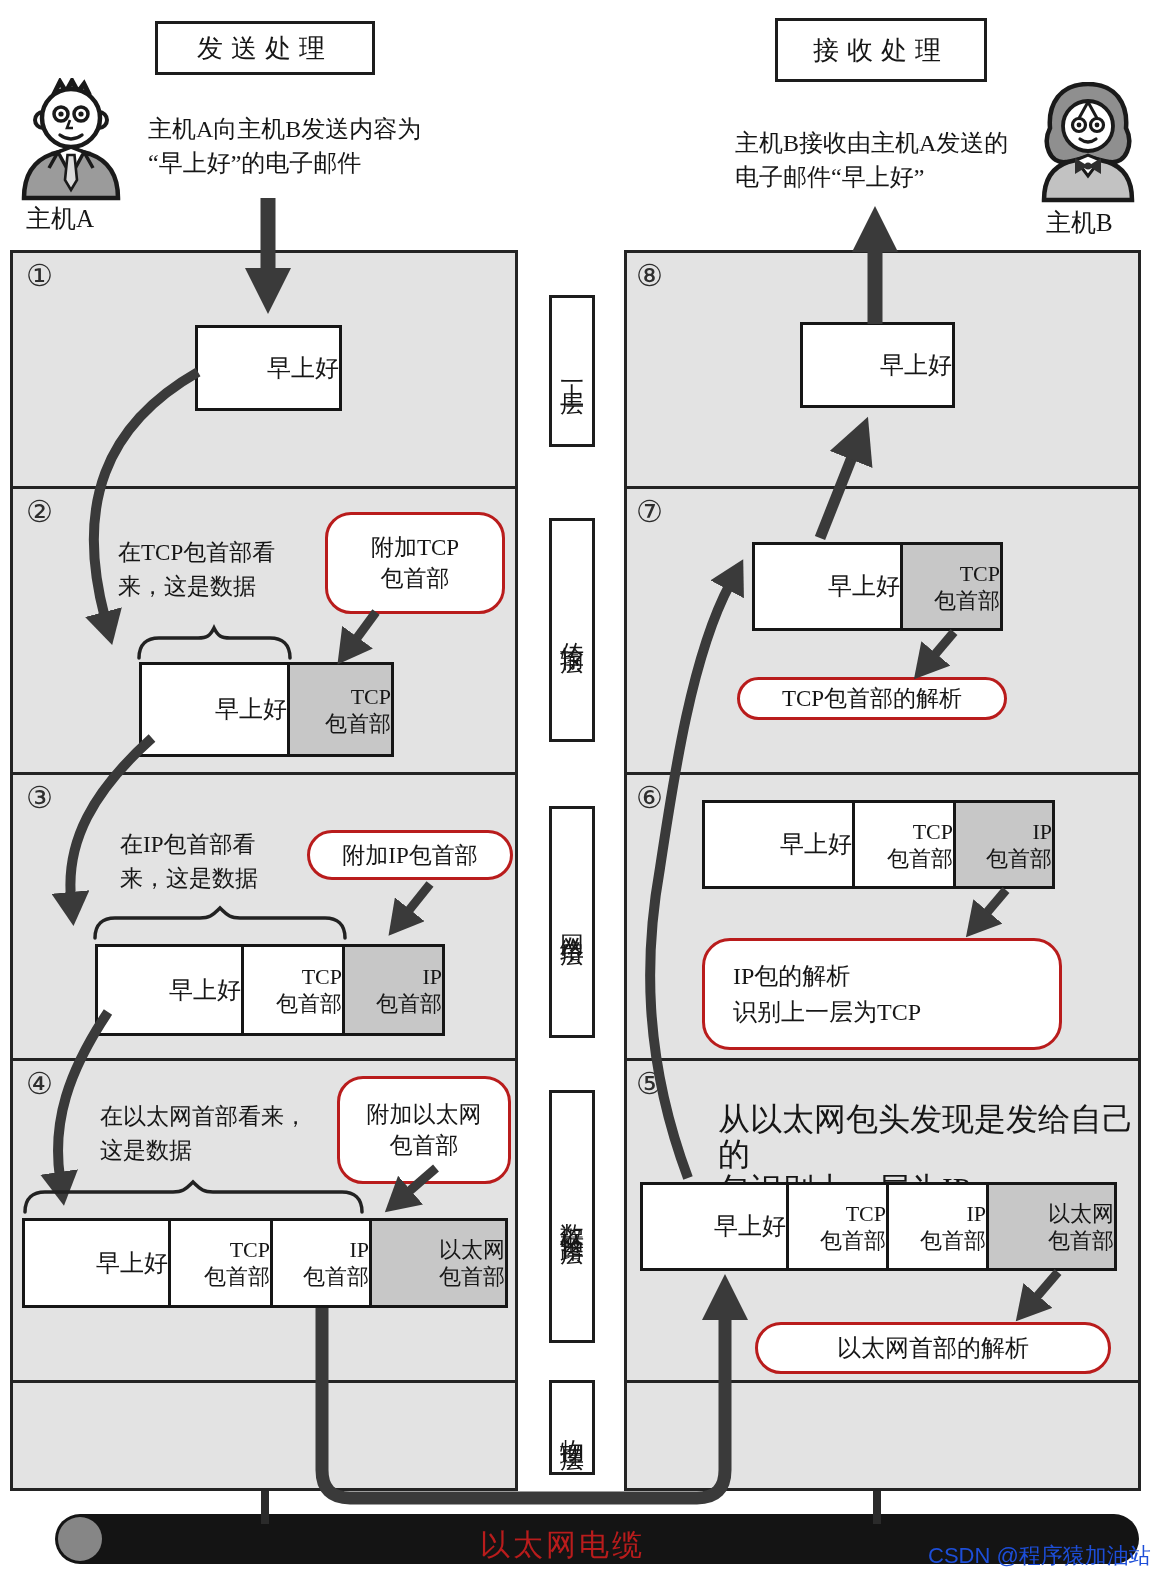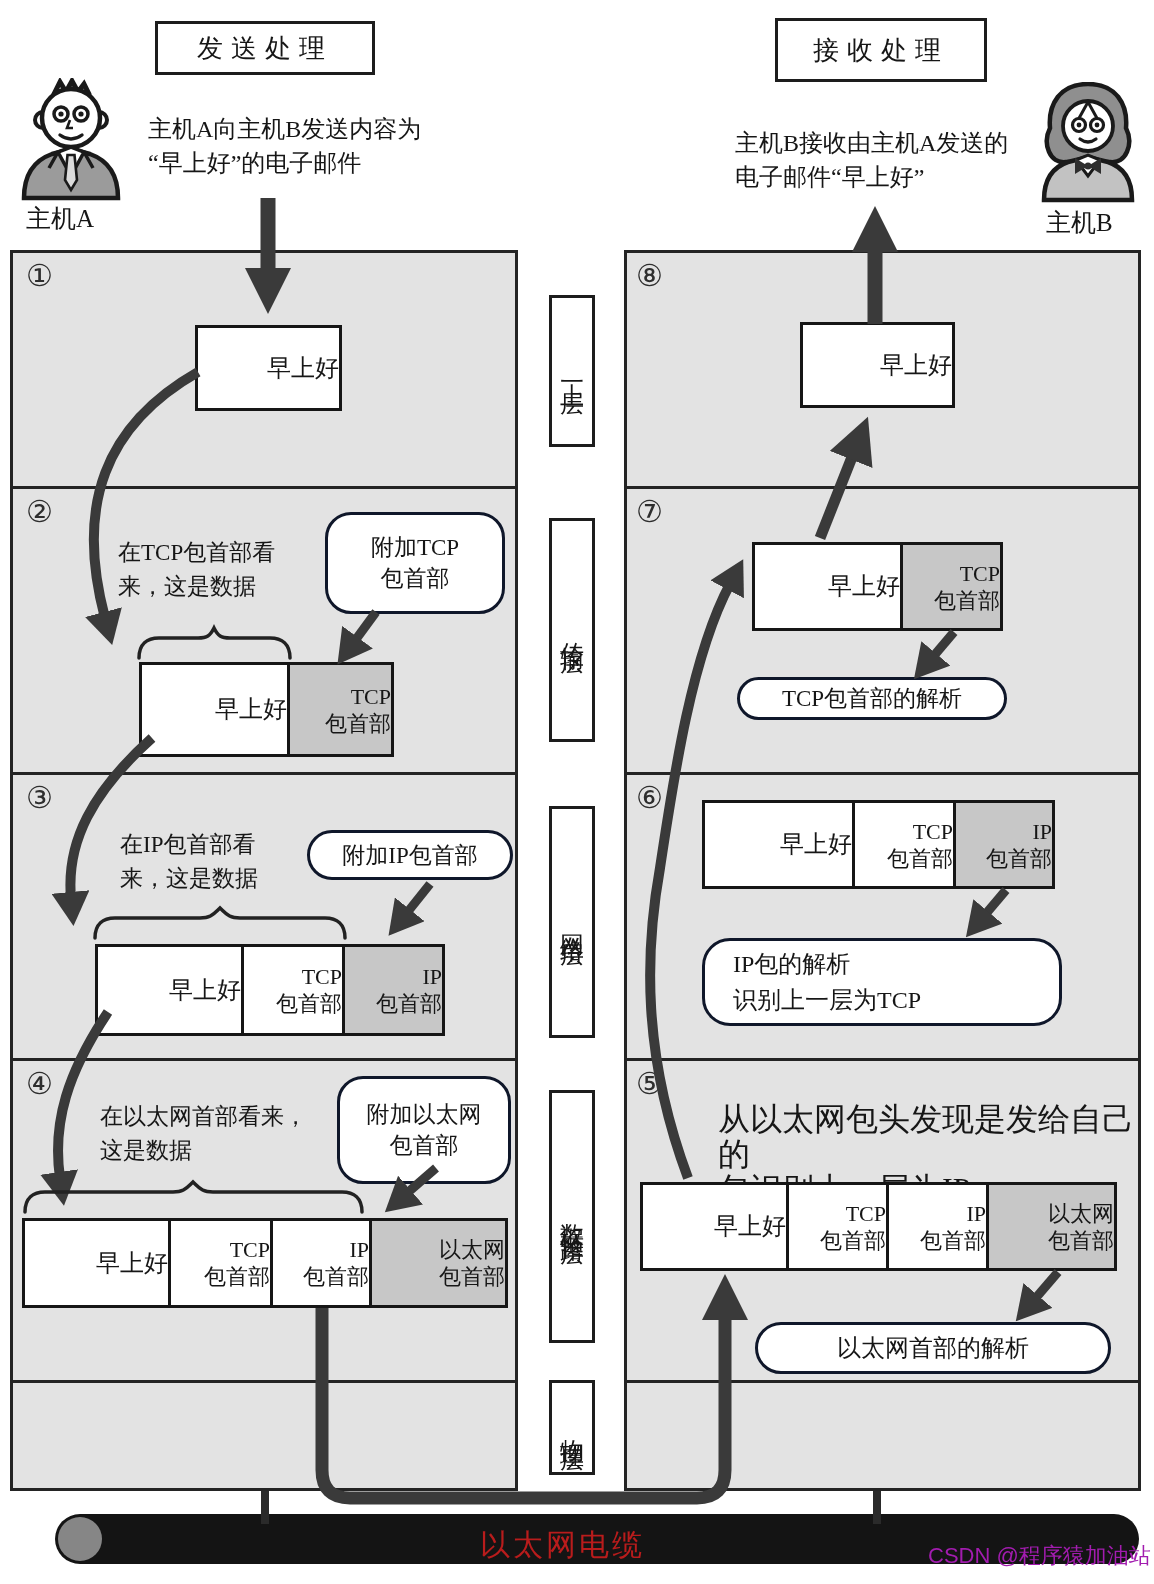--- a/index.html
+++ b/index.html
@@ -14,32 +14,32 @@
   .hostlbl{position:absolute;font-size:25px;z-index:2;}
   .num{position:absolute;font-size:30px;color:#2e2e2e;font-family:"DejaVu Sans",sans-serif;z-index:3;}
   .vlabel{position:absolute;background:#fff;border:3px solid #1d1d1d;box-sizing:border-box;z-index:2;
           writing-mode:vertical-rl;text-orientation:upright;display:flex;align-items:center;justify-content:center;
           font-size:24px;letter-spacing:5px;}
   .dbox{position:absolute;background:#fff;border:3px solid #161616;box-sizing:border-box;z-index:3;
         display:flex;flex-direction:column;align-items:flex-end;justify-content:center;
         font-size:24px;line-height:29px;text-align:center;}
   .dbox.small{font-size:22px;line-height:27px;}
   .shade{background:#c7c7c7;}
-  .callout{position:absolute;background:#fff;border:3px solid #0f172a;box-sizing:border-box;z-index:3;
+  .callout{position:absolute;background:#fff;border:3px solid #b91c1c;box-sizing:border-box;z-index:3;
            display:flex;flex-direction:column;align-items:center;justify-content:center;text-align:center;
            font-size:23px;line-height:31px;}
   .callout span{display:block;}
   .callout.lefttext{align-items:flex-start;text-align:left;padding-left:28px;font-size:24px;line-height:36px;}
   .note{position:absolute;font-size:23px;line-height:34px;z-index:3;}
   .note span{display:block;}
   .avatar{position:absolute;z-index:2;}
   .cable{position:absolute;background:#141414;border-radius:26px;z-index:4;}
   .cablecap{position:absolute;border-radius:50%;background:#868686;z-index:5;}
   .cablelbl{position:absolute;color:#b91c1c;font-size:30px;letter-spacing:3px;z-index:6;text-align:right;}
-  .wm{position:absolute;color:#a21caf;font-size:22px;font-family:"Liberation Sans","DejaVu Sans",sans-serif;z-index:9;}
+  .wm{position:absolute;color:#1d4ed8;font-size:22px;font-family:"Liberation Sans","DejaVu Sans",sans-serif;z-index:9;}
   .overlay{position:absolute;left:0;top:0;z-index:6;pointer-events:none;}
 </style>
 </head>
 <body>
 
 <div class="stage">
 
   <div class="hdr" style="left:155px;top:21px;width:220px;height:54px">发送处理</div>
   <div class="hdr" style="left:775px;top:18px;width:212px;height:64px">接收处理</div>
 
@@ -196,21 +196,21 @@
     <span>早上好</span>
   </div>
   <div class="dbox small" style="left:852px;top:800px;width:104px;height:89px">
     <span>TCP</span>
     <span>包首部</span>
   </div>
   <div class="dbox small shade" style="left:953px;top:800px;width:102px;height:89px">
     <span>IP</span>
     <span>包首部</span>
   </div>
-  <div class="callout lefttext" style="left:702px;top:938px;width:360px;height:88px;border-radius:28px">
+  <div class="callout lefttext" style="left:702px;top:938px;width:360px;height:112px;border-radius:28px">
     <span>IP包的解析</span>
     <span>识别上一层为TCP</span>
   </div>
 
   <div class="note" style="left:718px;top:1102px;font-size:32px;line-height:35px">
     <span>从以太网包头发现是发给自己的</span>
     <span>包识别上一层为IP</span>
   </div>
   <div class="dbox" style="left:640px;top:1182px;width:149px;height:89px">
     <span>早上好</span>

